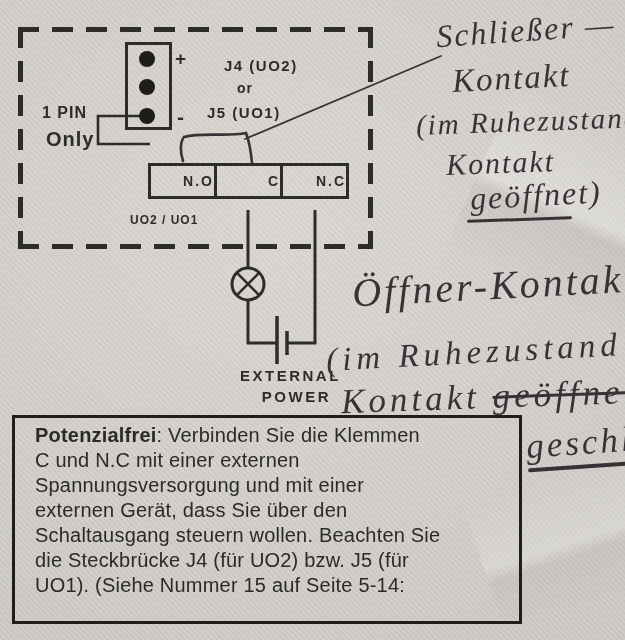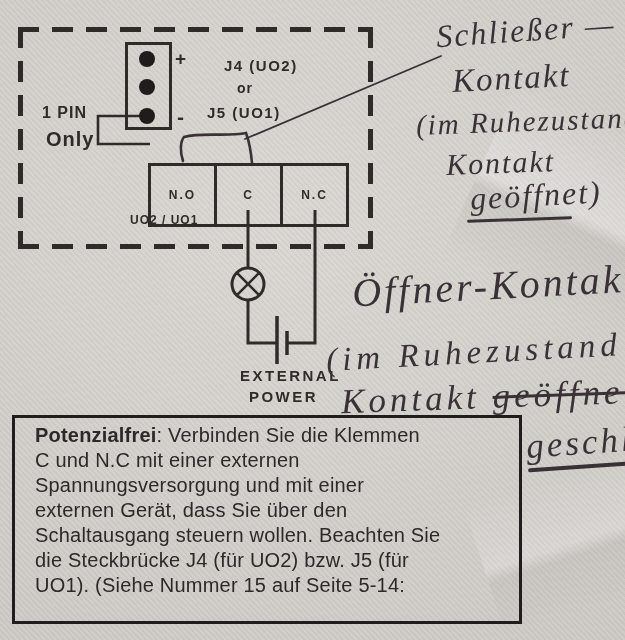--- a/index.html
+++ b/index.html
@@ -27,23 +27,23 @@
       repeating-linear-gradient(to right,#2e2c29 0 21px,transparent 21px 34px) left bottom / 100% 5px no-repeat,
       repeating-linear-gradient(to bottom,#2e2c29 0 21px,transparent 21px 34px) left top / 5px 100% no-repeat,
       repeating-linear-gradient(to bottom,#2e2c29 0 21px,transparent 21px 34px) right top / 5px 100% no-repeat;
   }
 
   .plabel{position:absolute;color:#2e2c29;font-weight:bold;white-space:nowrap;z-index:3;}
   .connector{position:absolute;left:125px;top:42px;width:47px;height:88px;border:3px solid #2e2c29;box-sizing:border-box;z-index:3;}
   .pin{position:absolute;width:16px;height:16px;border-radius:50%;background:#1e1d1b;z-index:4;}
 
   .terminals{position:absolute;left:148px;top:163px;display:flex;z-index:3;}
-  .tcell{width:69px;height:64px;border:3px solid #2e2c29;box-sizing:border-box;margin-left:-3px;
-    display:flex;align-items:center;justify-content:center;
-    font-weight:bold;font-size:12px;letter-spacing:2px;color:#2e2c29;}
+  .tcell{width:69px;height:36px;border:3px solid #2e2c29;box-sizing:border-box;margin-left:-3px;
+    display:flex;align-items:center;justify-content:flex-end;
+    font-weight:bold;font-size:14px;letter-spacing:2px;color:#2e2c29;}
   .tcell:first-child{margin-left:0;}
 
   svg.overlay{position:absolute;left:0;top:0;z-index:2;}
 
   .notebox{
     position:absolute;left:12px;top:415px;width:510px;height:209px;border:3px solid #1f1e1c;
     box-sizing:border-box;padding:5px 10px 0 20px;color:#2b2a28;z-index:3;
     font-size:20px;line-height:25px;letter-spacing:0.2px;
   }
   .notebox .bold{font-weight:bold;}
@@ -112,21 +112,21 @@
     </g>
     <g stroke="#3a3136" stroke-width="2.6" fill="none" stroke-linecap="round">
       <path d="M183,161 C180,152 180,142 184,137 C203,132 227,137 246,133 C249,141 251,152 252,163"></path>
     </g>
     <g stroke="#3a3136" stroke-width="1.8" fill="none" stroke-linecap="round">
       <path d="M245,139 L441,56"></path>
     </g>
   </svg>
 
   <div class="plabel" style="left:240px;top:367px;width:95px;text-align:right;font-size:15px;letter-spacing:2.5px;">EXTERNAL</div>
-  <div class="plabel" style="left:236px;top:388px;width:95px;text-align:center;font-size:15px;letter-spacing:2.5px;">POWER</div>
+  <div class="plabel" style="left:236px;top:388px;width:95px;text-align:right;font-size:15px;letter-spacing:2.5px;">POWER</div>
 
   <div class="hand" style="left:436px;top:12px;font-size:32px;letter-spacing:2px;transform:rotate(-4deg);">Schließer —</div>
   <div class="hand" style="left:452px;top:60px;font-size:33px;letter-spacing:2px;transform:rotate(-3deg);">Kontakt</div>
   <div class="hand" style="left:416px;top:105px;font-size:29px;letter-spacing:2px;transform:rotate(-2deg);">(im Ruhezustand</div>
   <div class="hand" style="left:446px;top:146px;font-size:30px;letter-spacing:2px;transform:rotate(-2deg);">Kontakt</div>
   <div class="hand" style="left:470px;top:177px;font-size:32px;letter-spacing:2px;transform:rotate(-3deg);">geöffnet)</div>
   <div class="hstroke" style="left:467px;top:218px;width:105px;height:3px;transform:rotate(-2deg);"></div>
 
   <div class="hand" style="left:352px;top:262px;font-size:40px;letter-spacing:3px;transform:rotate(-3deg);">Öffner-Kontakt</div>
   <div class="hand" style="left:326px;top:334px;font-size:33px;letter-spacing:5px;transform:rotate(-3deg);">(im Ruhezustand</div>

